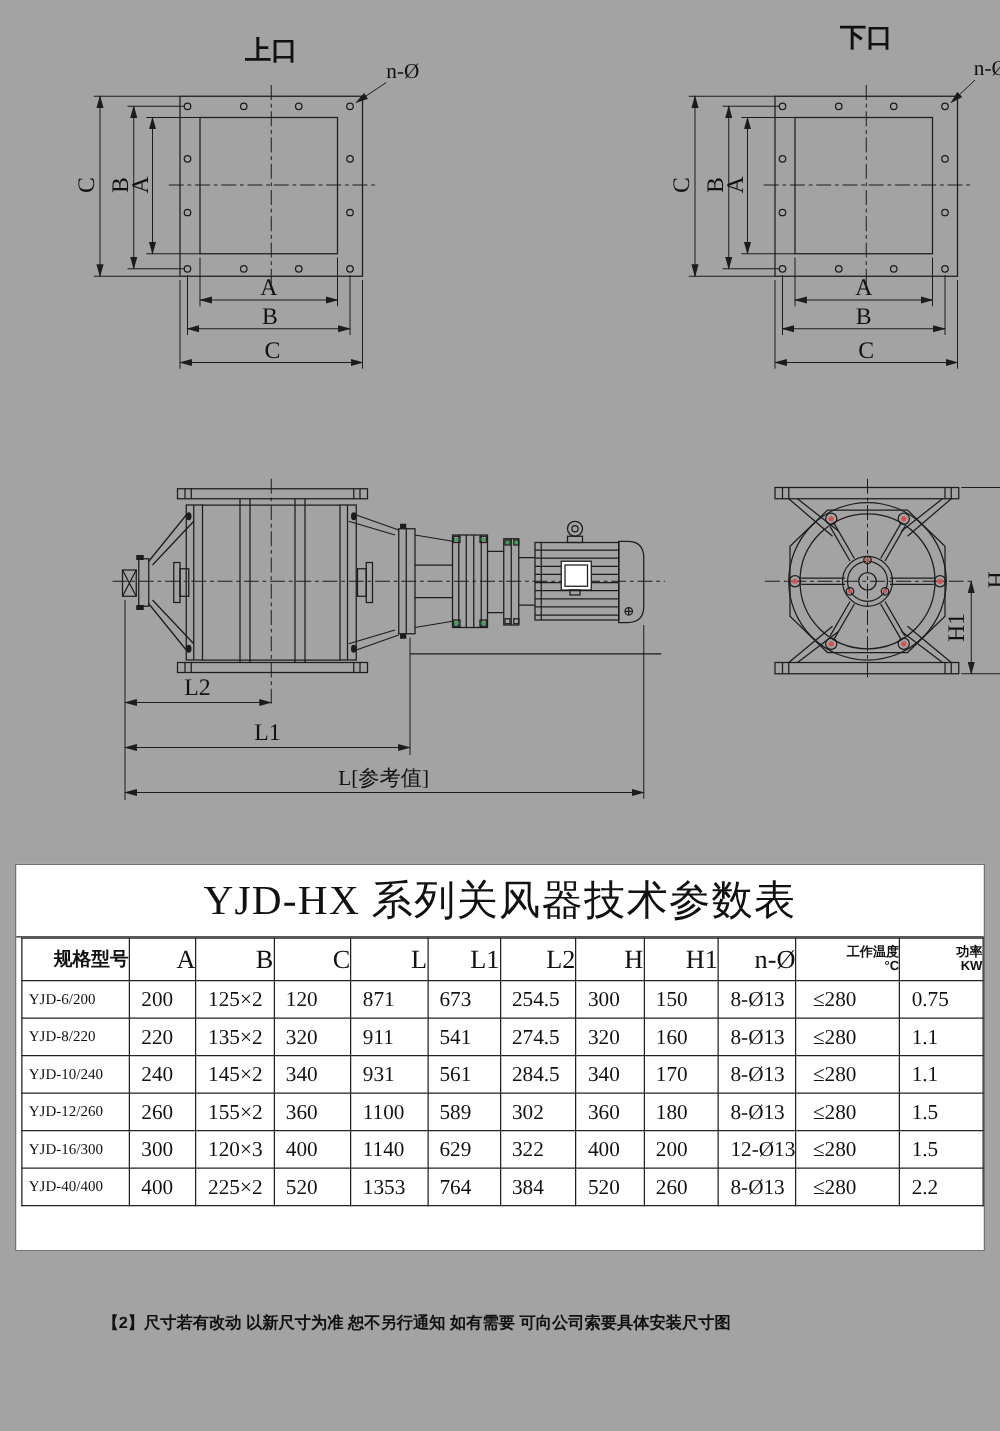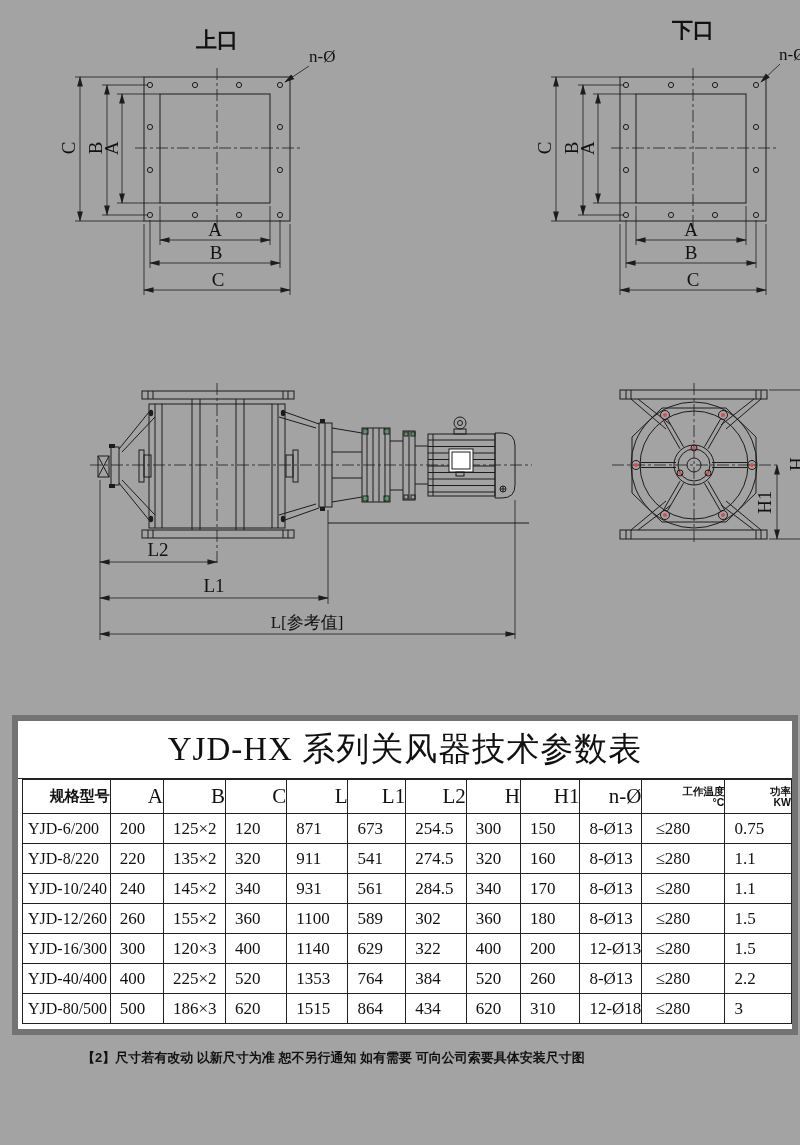--- a/index.html
+++ b/index.html
@@ -3,33 +3,33 @@
 <meta charset="utf-8">
 <style>
   html,body{margin:0;padding:0;background:#fff;}
   .sheet{position:relative;width:800px;height:1145px;background:#a3a3a3;overflow:hidden;
          font-family:"Liberation Serif",serif;color:#111;padding-left:32px;}
   svg text{font-family:"Liberation Serif",serif;fill:#111;}
   .dimlbl{font-size:19px;}
   .dimlbl-sm{font-size:17px;}
   .cn-title{font-size:21px;font-weight:bold;}
   
-  .table-frame{position:absolute;left:12px;top:715px;width:774px;height:308px;
-               border:6px solid #737373;background:#fff;}
+  .table-frame{position:absolute;left:12px;top:691px;width:774px;height:308px;
+               border:1px solid #737373;background:#fff;}
   .table-title{height:57px;border-bottom:1px solid #222;display:flex;align-items:center;
                justify-content:center;font-size:33px;letter-spacing:1px;white-space:nowrap;}
   table.spec{position:absolute;left:4px;top:58px;border-collapse:collapse;table-layout:fixed;}
   table.spec th,table.spec td{border:1px solid #222;overflow:hidden;white-space:nowrap;padding:0;}
   table.spec thead th{height:33px;text-align:right;vertical-align:middle;}
   .h-model{font-family:"Liberation Sans",sans-serif;font-size:15px;font-weight:700;}
   .h-dim{font-size:21px;font-weight:400;}
   .h-two{font-family:"Liberation Sans",sans-serif;font-size:10.5px;font-weight:700;line-height:11px;}
   .h-two span{display:block;margin-left:40px;}
   table.spec tbody td{height:29px;font-size:17px;text-align:left;padding-left:9px;vertical-align:middle;}
-  table.spec tbody td:first-child{padding-left:5px;font-size:16px;}
+  table.spec tbody td:first-child{padding-left:5px;font-size:12px;}
   table.spec tbody td:nth-child(11){padding-left:13px;}
   
   .notes{position:absolute;left:36px;top:1046px;font-family:"Liberation Sans",sans-serif;
          font-weight:700;font-size:13px;line-height:23px;color:#111;white-space:nowrap;}
   .notes .l2{margin-left:46px;}
   .edge-mark{position:absolute;right:0;top:566px;width:11px;height:3px;background:#3a3a44;}
 </style>
 </head>
 <body>
 
@@ -395,34 +395,20 @@
           <td>520</td>
             <td>1353</td>
           <td>764</td>
             <td>384</td>
           <td>520</td>
             <td>260</td>
           <td>8-Ø13</td>
             <td>≤280</td>
           <td>2.2</td>
         </tr>
-        <tr>
-          <td>YJD-80/500</td>
-          <td>500</td>
-            <td>186×3</td>
-          <td>620</td>
-            <td>1515</td>
-          <td>864</td>
-            <td>434</td>
-          <td>620</td>
-            <td>310</td>
-          <td>12-Ø18</td>
-            <td>≤280</td>
-          <td>3</td>
-        </tr>
       </tbody>
     </table>
   </div>
 
   
   <div class="notes">
     <div class="l2">【2】尺寸若有改动 以新尺寸为准 恕不另行通知 如有需要 可向公司索要具体安装尺寸图</div>
   </div>
 
   <div class="edge-mark"></div>

